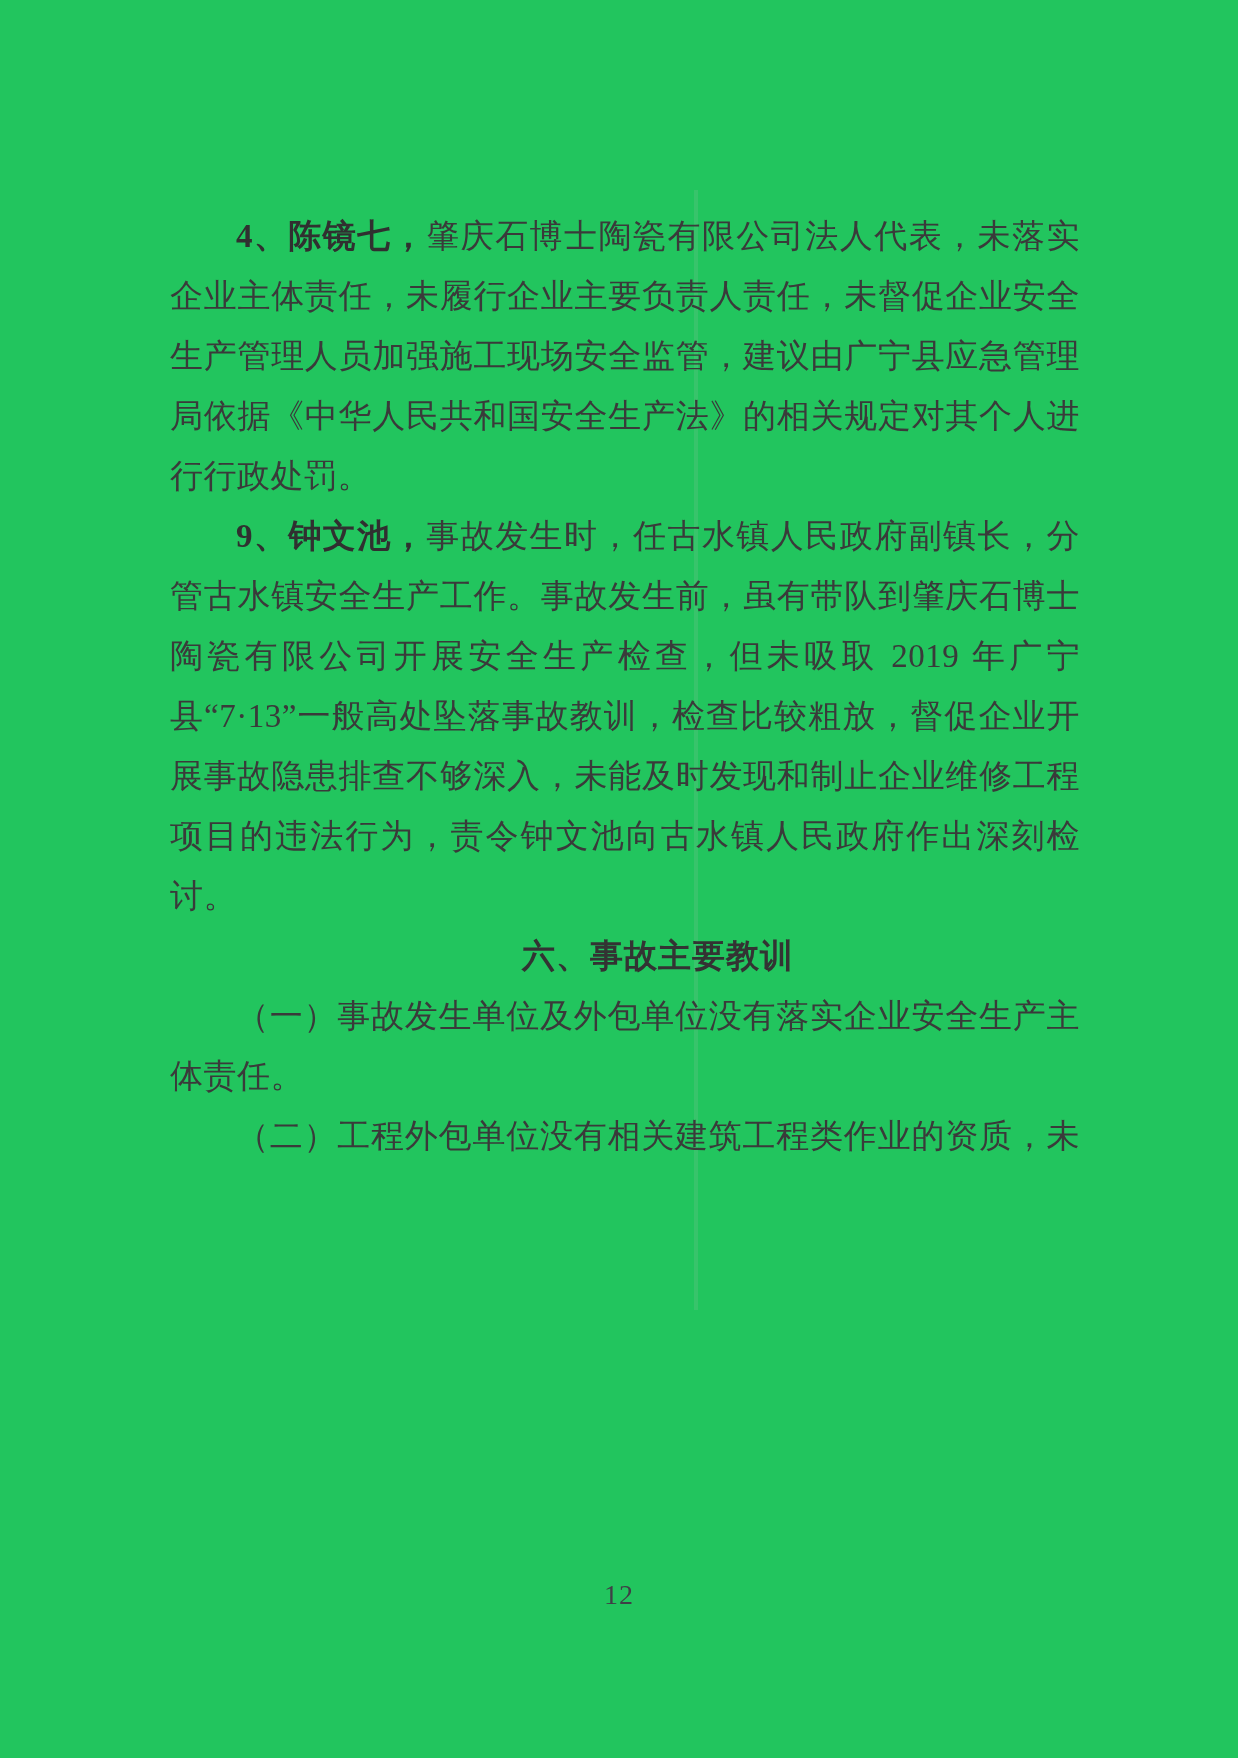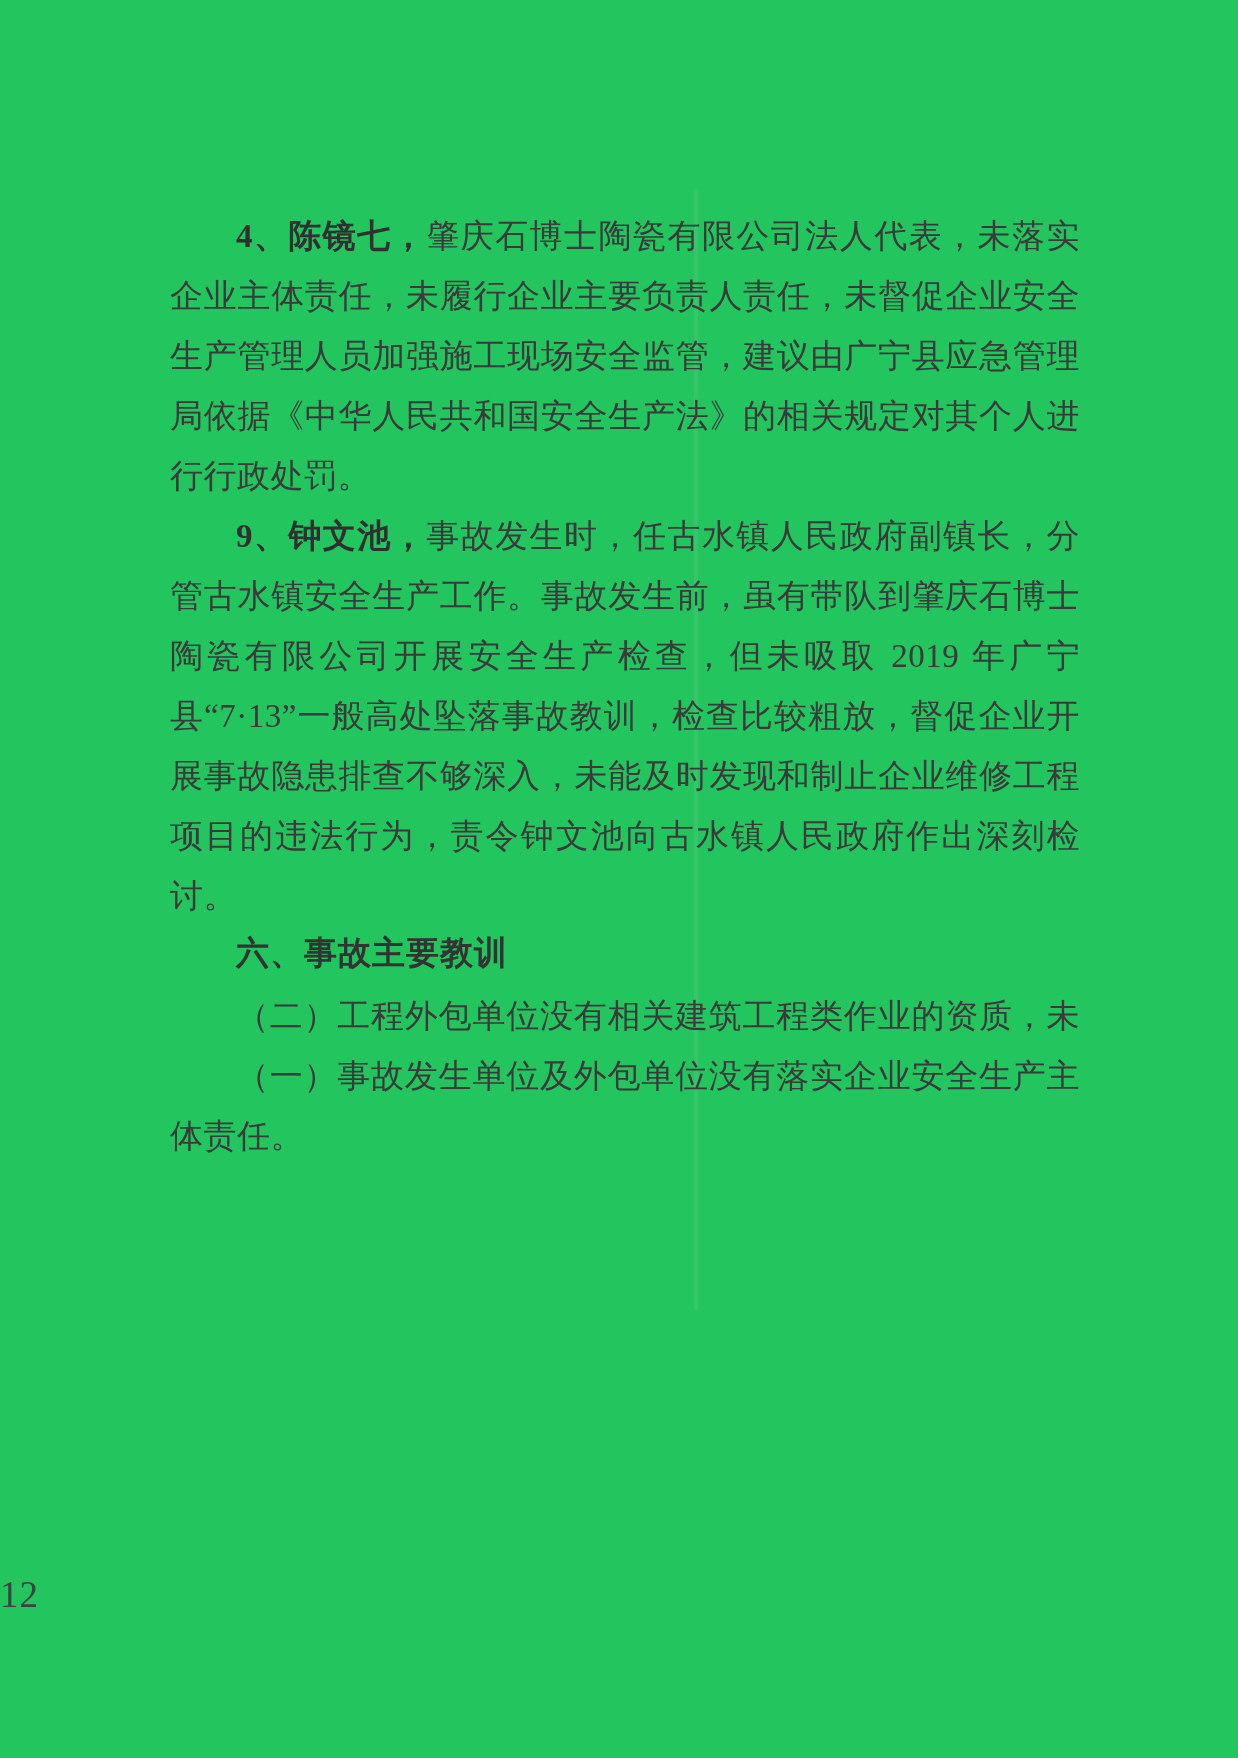--- a/index.html
+++ b/index.html
@@ -44,34 +44,35 @@
   .para .lead {
     font-weight: 700;
     color: #303030;
   }
   .section-heading {
     margin: 0;
     font-size: 33px;
     line-height: 60px;
     text-indent: 2em;
     font-weight: 700;
-    font-family: Liberation Mono, monospace;
+    font-family: Liberation Sans, sans-serif;
     color: #333333;
     letter-spacing: 1px;
+    text-align: center;
   }
   .force-justify {
     text-align-last: justify;
   }
   .page-number {
     position: absolute;
     top: 1580px;
     left: 0;
     width: 100%;
-    text-align: left;
-    font-size: 37px;
+    text-align: center;
+    font-size: 28px;
     line-height: 30px;
     color: #3f3f46;
     letter-spacing: 1px;
   }
 </style>
 </head>
 <body>
 
 <div class="page">
 
@@ -79,21 +80,21 @@
 
   <div class="content">
 
     <p class="para"><span class="lead">4、陈镜七，</span><span>肇庆石博士陶瓷有限公司法人代表，未落实企业主体责任，未履行企业主要负责人责任，未督促企业安全生产管理人员加强施工现场安全监管，建议由广宁县应急管理局依据《中华人民共和国安全生产法》的相关规定对其个人进行行政处罚。</span></p>
 
     <p class="para"><span class="lead">9、钟文池，</span><span>事故发生时，任古水镇人民政府副镇长，分管古水镇安全生产工作。事故发生前，虽有带队到肇庆石博士陶瓷有限公司开展安全生产检查，但未吸取 2019 年广宁县“7·13”一般高处坠落事故教训，检查比较粗放，督促企业开展事故隐患排查不够深入，未能及时发现和制止企业维修工程项目的违法行为，责令钟文池向古水镇人民政府作出深刻检讨。</span></p>
 
 
     <p class="section-heading">六、事故主要教训</p>
 
+    <p class="para">（一）事故发生单位及外包单位没有落实企业安全生产主体责任。</p>
+
     <p class="para force-justify">（二）工程外包单位没有相关建筑工程类作业的资质，未</p>
-
-    <p class="para">（一）事故发生单位及外包单位没有落实企业安全生产主体责任。</p>
 
   </div>
 
   <div class="page-number">12</div>
 
 </div>
 
 </body></html>

